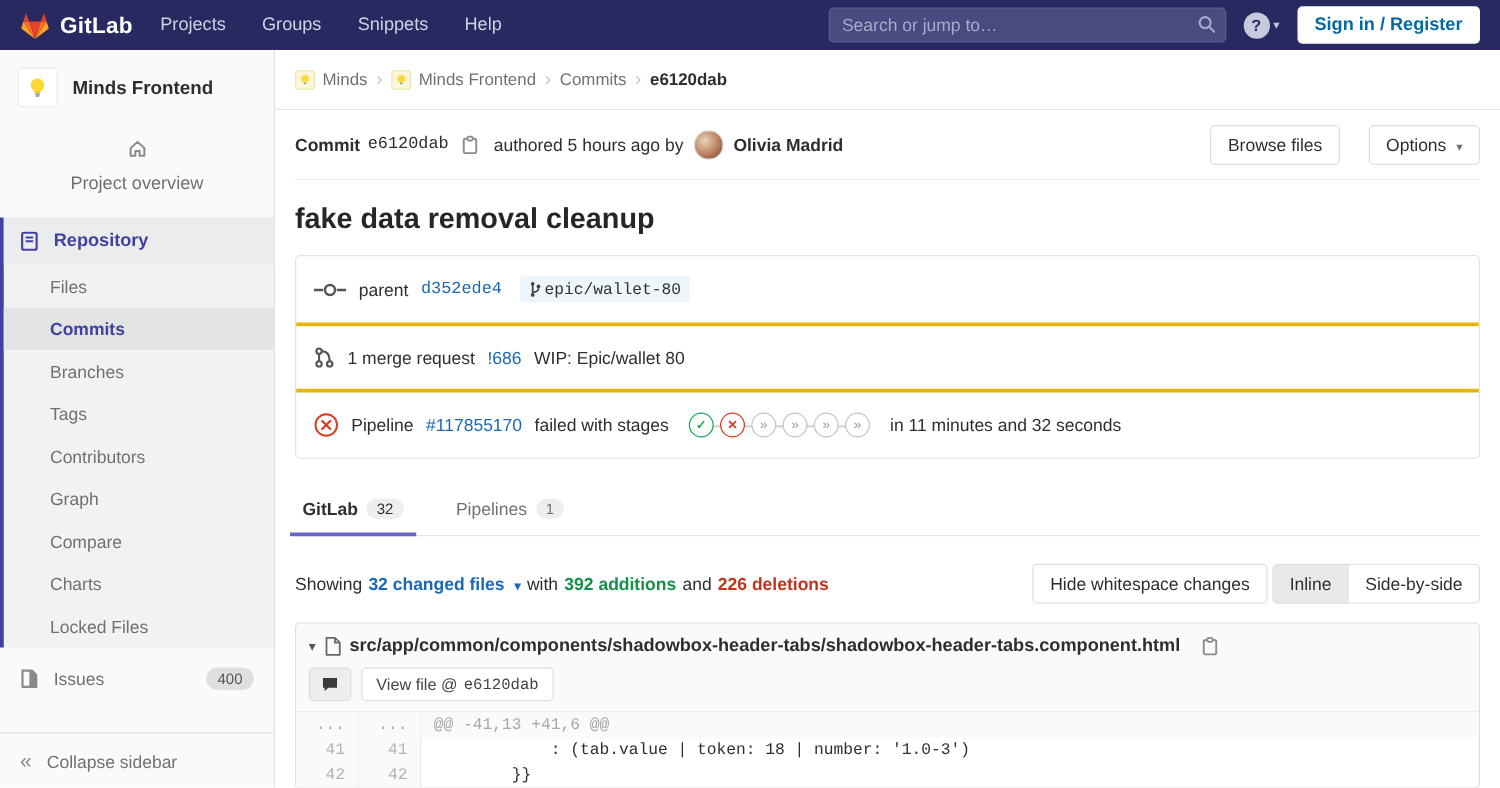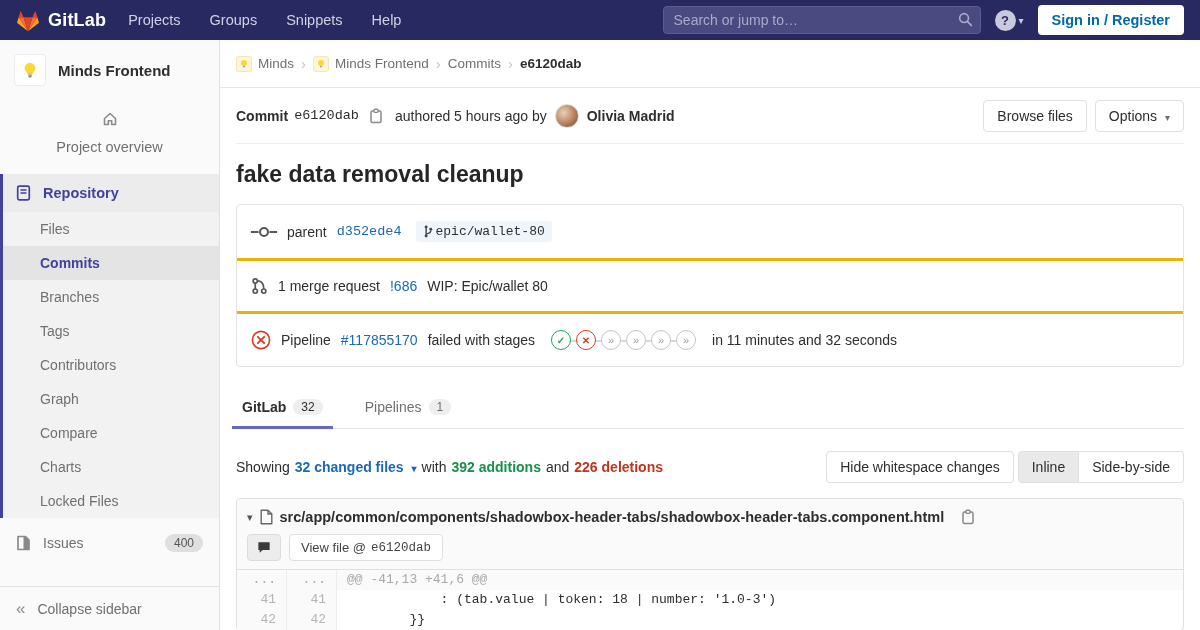--- a/index.html
+++ b/index.html
@@ -63,21 +63,21 @@
   .inner { padding:0 16px; }
   .commit-head { display:flex; align-items:center; height:56px; border-bottom:1px solid #eeeeee; }
   .commit-label { font-weight:700; margin-right:6px; }
   .commit-sha { font-family:"Liberation Mono","DejaVu Sans Mono",monospace; font-size:13.5px; }
   .copy-btn { background:none; border:none; cursor:pointer; margin:0 10px 0 8px; padding:2px; }
   .meta-text { color:#2e2e2e; }
   .author-avatar { width:24px; height:24px; border-radius:50%; margin:0 8px;
     background:radial-gradient(circle at 35% 35%, #e8d3b9, #b97f5d 55%, #6e4632); 
     border:1px solid #ddd; display:inline-block; vertical-align:middle; }
   .author-name { font-weight:700; }
-  .head-actions { margin-left:auto; display:flex; gap:8px;justify-content:flex-end; }
+  .head-actions { margin-left:auto; display:flex; gap:23px;justify-content:flex-end; }
   .btn { background:#fff; border:1px solid #dfdfdf; border-radius:4px; height:32px;
     padding:0 13px; font-size:14px; color:#2e2e2e; cursor:pointer;
     font-family:"Liberation Sans", sans-serif; }
   .caret { font-size:10px; color:#707070; margin-left:4px; }
 
   .commit-title { font-size:23px; font-weight:700; color:#262626; margin:17px 0 16px; }
 
   .info-box { border:1px solid #e3e3e3; border-radius:4px; }
   .info-row { display:flex; align-items:center; padding:16px 14px; gap:10px; }
   .info-row + .info-row { border-top:3px solid #eab308; }

